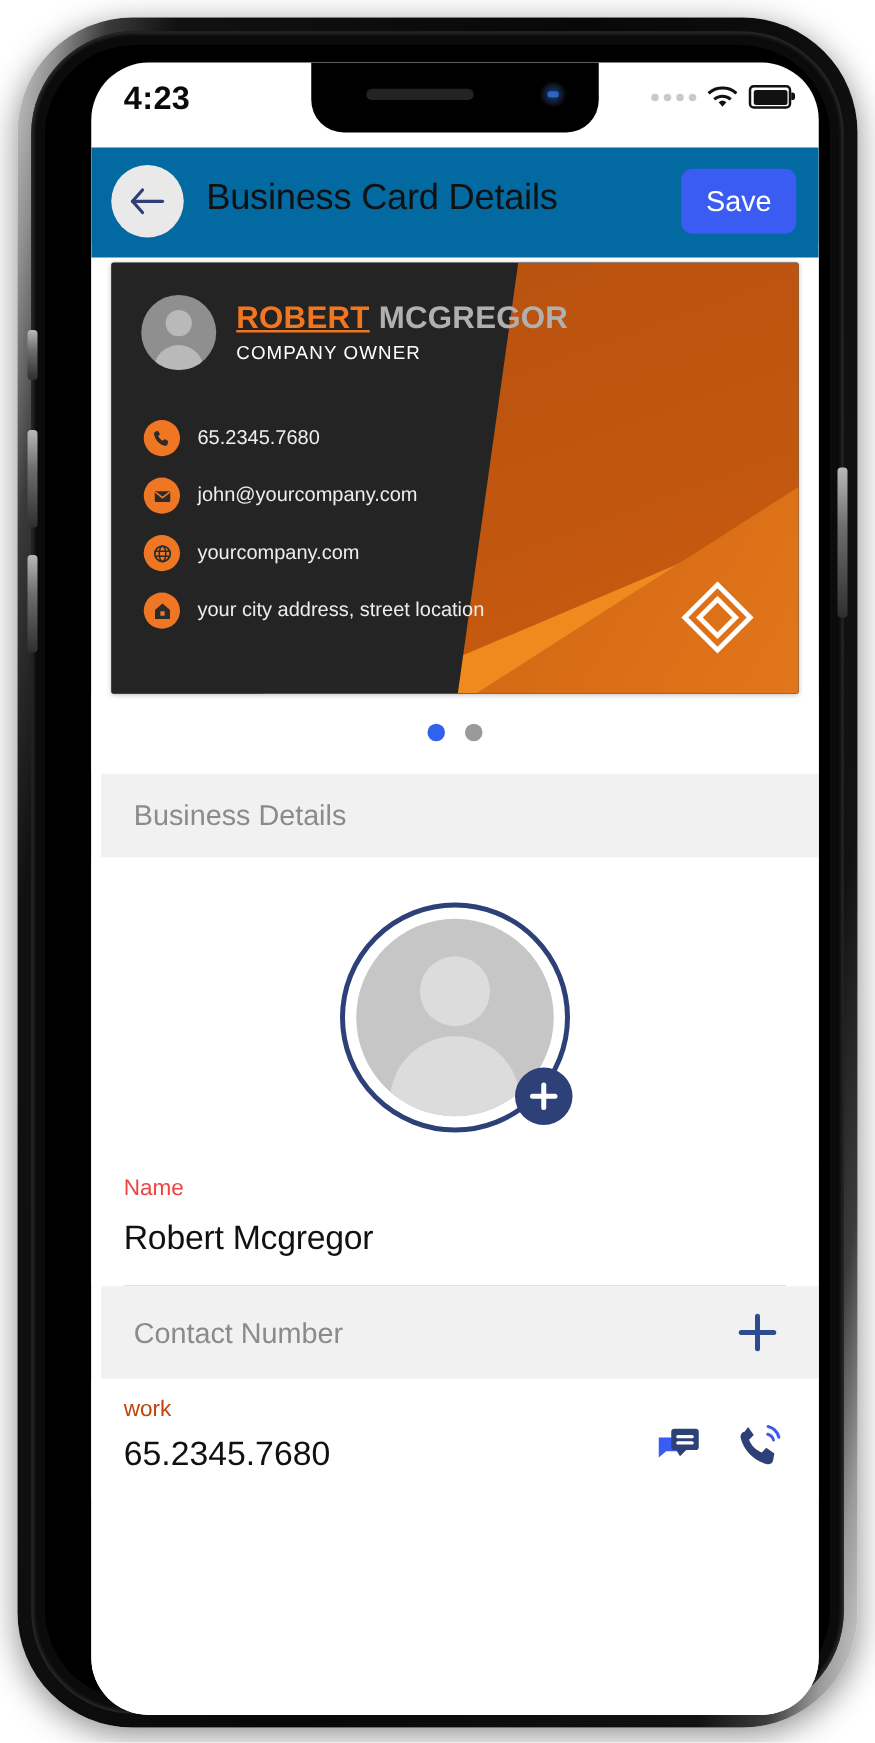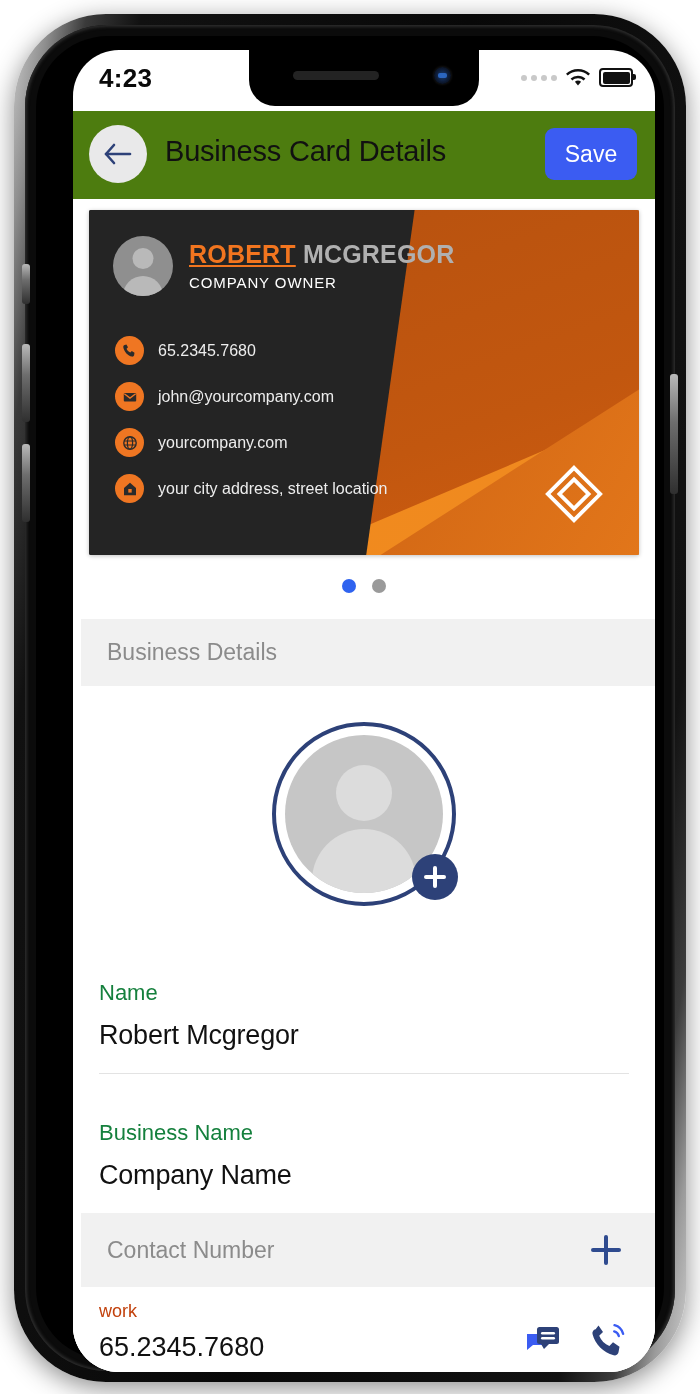--- a/index.html
+++ b/index.html
@@ -43,21 +43,21 @@
   .status-time{position:absolute;left:26px;top:13px;font-size:26px;font-weight:bold;color:#0a0a0a;letter-spacing:.3px;}
   .status-right{position:absolute;right:22px;top:18px;display:flex;align-items:center;gap:9px;}
   .sig-dots{display:flex;gap:4px;align-items:center;}
   .sig-dots i{display:block;width:6px;height:6px;border-radius:50%;background:#c9c9c9;}
   .wifi{position:relative;width:24px;height:18px;}
   .battery{position:relative;width:30px;height:15px;border:2px solid #111;border-radius:4px;}
   .battery::after{content:"";position:absolute;right:-5px;top:4px;width:3px;height:6px;background:#111;border-radius:0 2px 2px 0;}
   .battery i{position:absolute;left:1.5px;top:1.5px;bottom:1.5px;right:1.5px;background:#111;border-radius:2px;}
 
   
-  .appbar{position:absolute;left:0;top:61px;width:100%;height:88px;background:#4d7c0f;z-index:30;}
+  .appbar{position:absolute;left:0;top:68px;width:100%;height:88px;background:#0369a1;z-index:30;}
   .back-btn{position:absolute;left:16px;top:14px;width:58px;height:58px;border-radius:50%;
             background:#e9e9ea;display:flex;align-items:center;justify-content:center;cursor:pointer;}
   .page-title{position:absolute;left:92px;top:24px;font-size:29px;color:#111;letter-spacing:-.2px;}
   .save-btn{position:absolute;right:18px;top:17px;width:92px;height:52px;border-radius:9px;
             background:#3b5cf2;color:#fff;font-size:23px;display:flex;align-items:center;justify-content:center;cursor:pointer;}
 
   
   .content{position:absolute;left:0;top:144px;width:100%;bottom:0;background:#fff;overflow:hidden;}
 
   
@@ -113,21 +113,21 @@
   .avatar-img .h{position:absolute;left:50%;transform:translateX(-50%);top:30px;width:56px;height:56px;border-radius:50%;background:#dcdcdc;}
   .avatar-img .b{position:absolute;left:50%;transform:translateX(-50%);bottom:-22px;width:104px;height:86px;border-radius:52px 52px 0 0;background:#dcdcdc;}
   .avatar-plus{position:absolute;right:-6px;bottom:2px;width:46px;height:46px;border-radius:50%;background:#2d4178;
                display:flex;align-items:center;justify-content:center;cursor:pointer;}
   .avatar-plus::before,.avatar-plus::after{content:"";position:absolute;background:#fff;border-radius:2px;}
   .avatar-plus::before{width:4px;height:22px;}
   .avatar-plus::after{width:22px;height:4px;}
 
   
   .field{padding:6px 26px 22px;background:#fff;}
-  .field-label{color:#15803d;font-size:22px;margin-bottom:14px;margin-top:40px;}
+  .field-label{color:#ef4444;font-size:18px;margin-bottom:14px;}
   .field-value{color:#111;font-size:27px;letter-spacing:-.2px;}
   .divider{height:1px;background:#e3e3e3;margin:0 26px;}
 
   
   .crow{padding:14px 26px 20px;background:#fff;display:flex;align-items:flex-end;justify-content:space-between;}
   .crow-left{display:flex;flex-direction:column;}
   .crow-label{color:#c2410c;font-size:18px;margin-bottom:10px;}
   .crow-value{color:#111;font-size:27px;}
   .crow-acts{display:flex;align-items:center;gap:26px;padding-bottom:4px;}
   .act{cursor:pointer;display:flex;align-items:center;justify-content:center;}
@@ -275,24 +275,20 @@
             <div class="avatar-plus"></div>
           </div>
         </div>
 
         <div class="field">
           <div class="field-label">Name</div>
           <div class="field-value">Robert Mcgregor</div>
         </div>
         <div class="divider"></div>
 
-        <div class="field">
-          <div class="field-label">Business Name</div>
-          <div class="field-value">Company Name</div>
-        </div>
 
         <div class="sec">
           <div class="sec-title">Contact Number</div>
           <div class="plus-btn"></div>
         </div>
 
         <div class="crow">
           <div class="crow-left">
             <div class="crow-label">work</div>
             <div class="crow-value">65.2345.7680</div>

